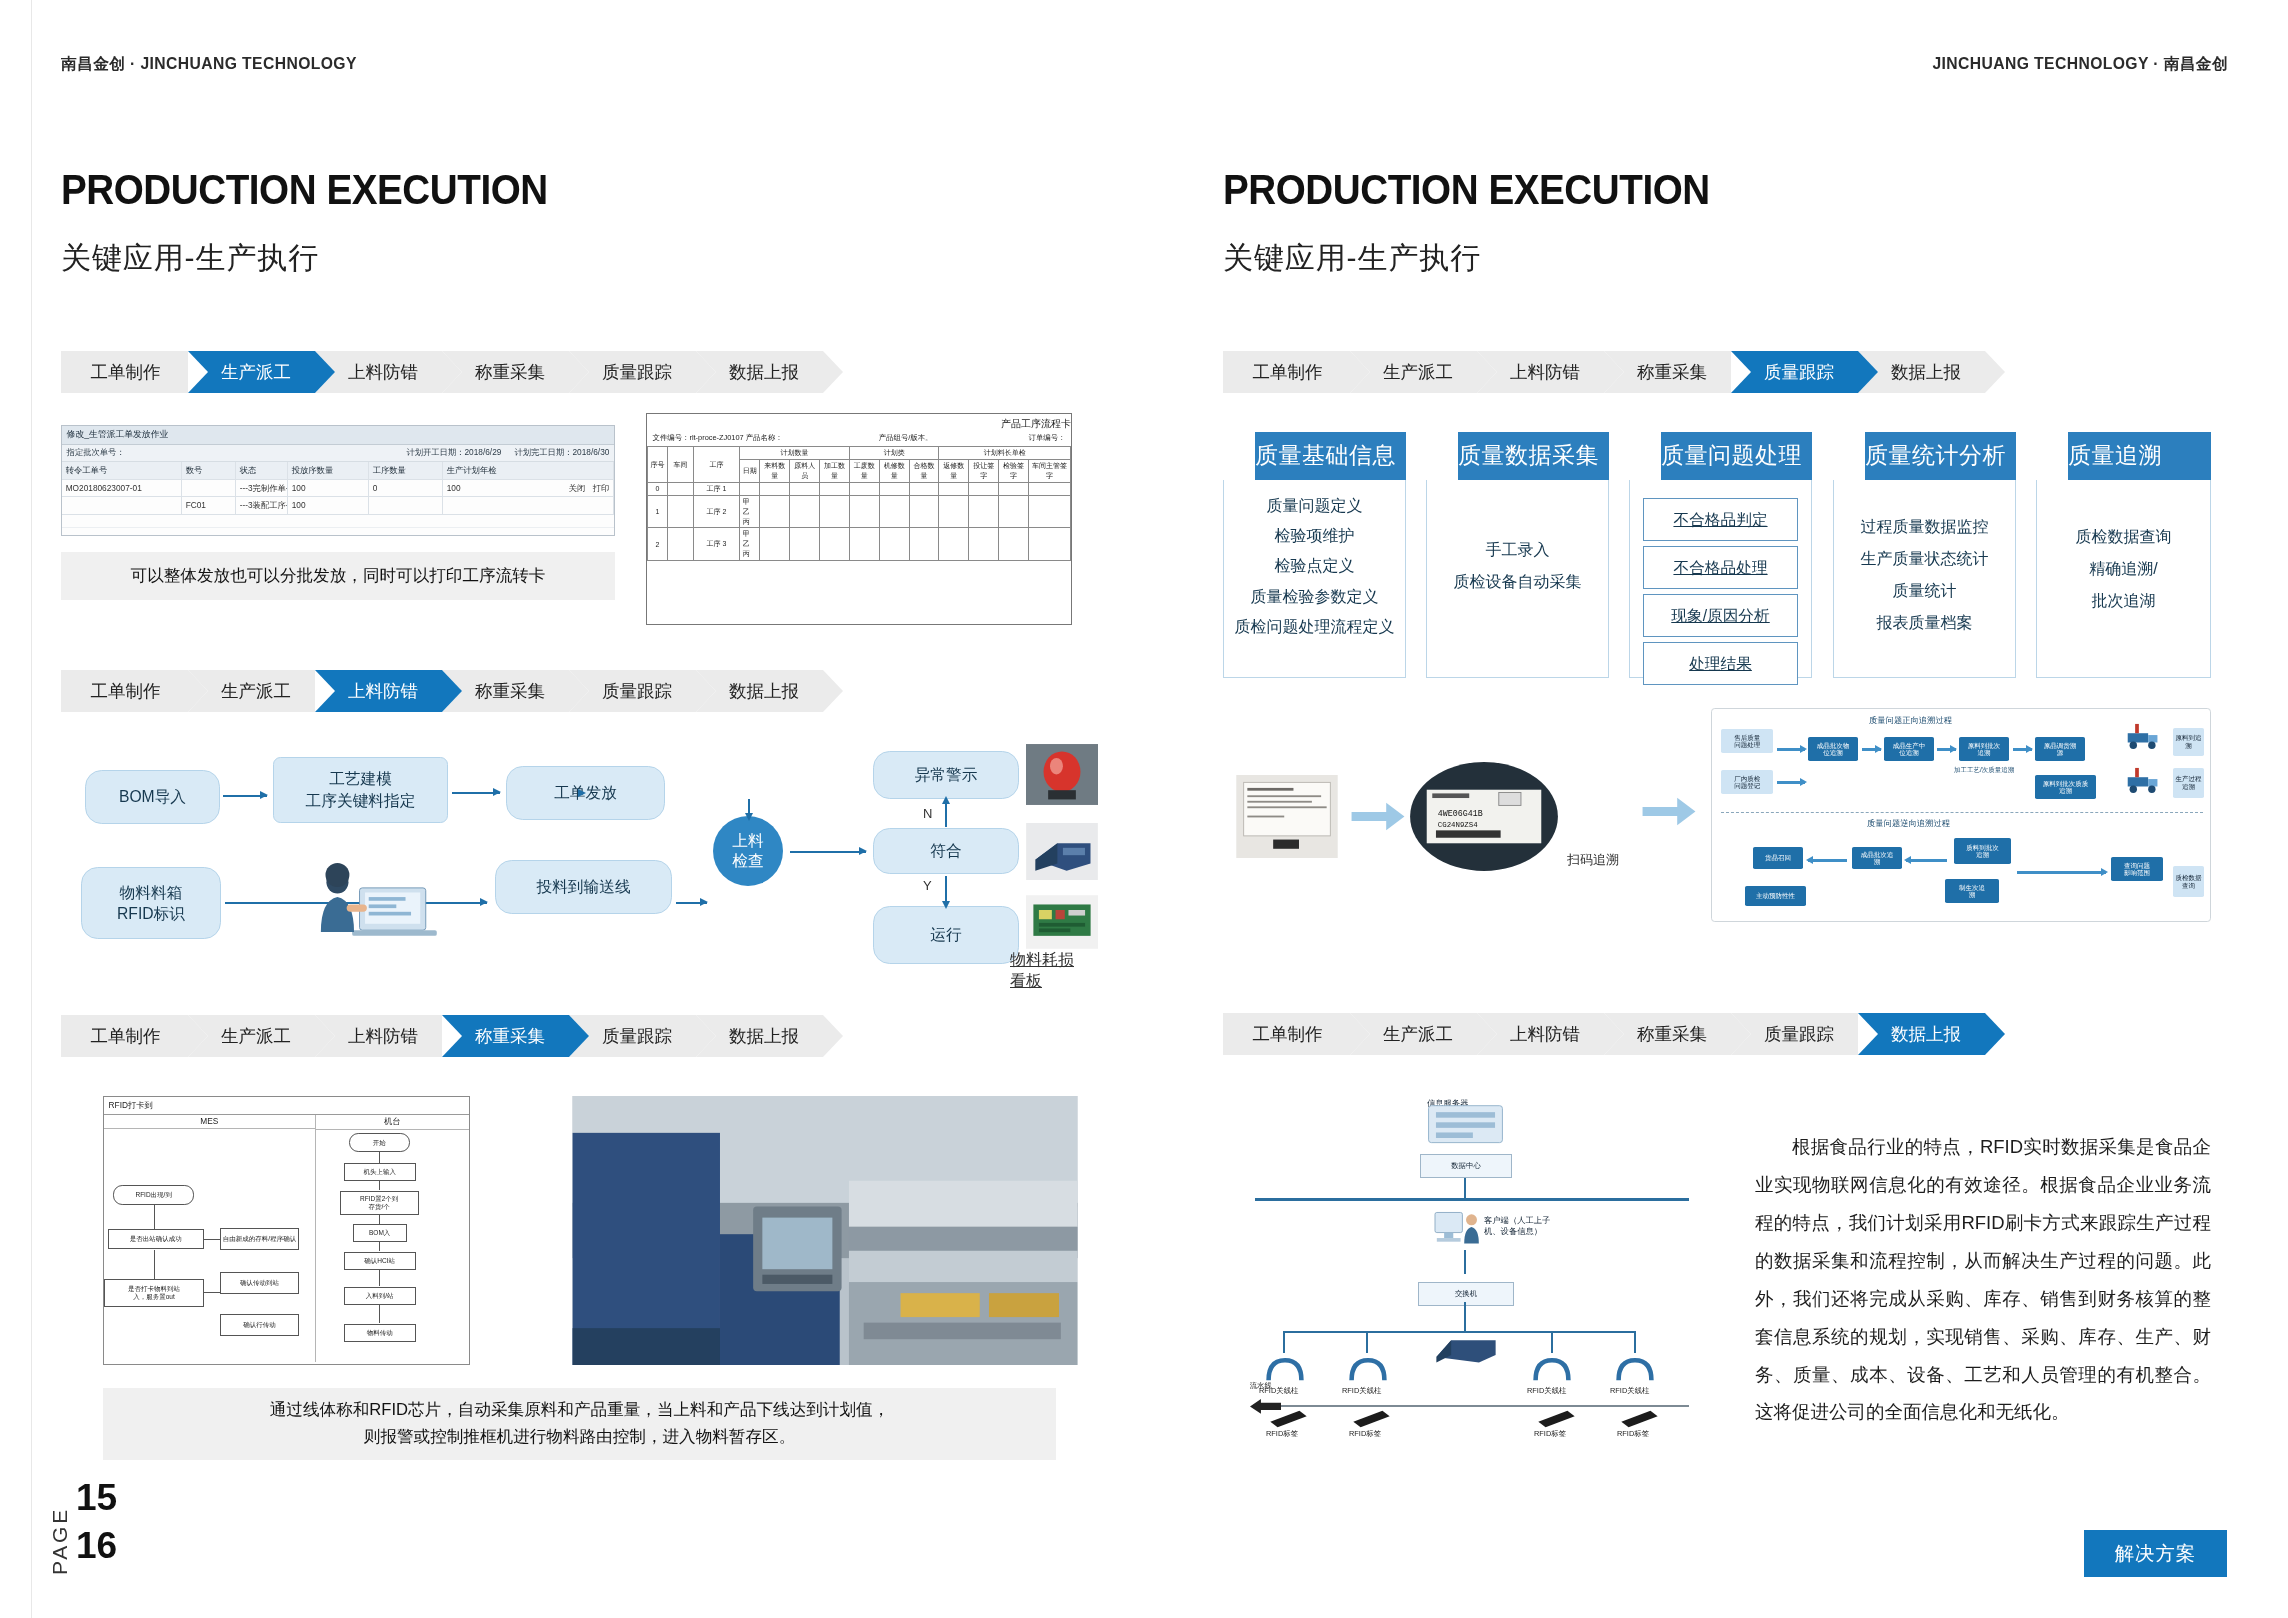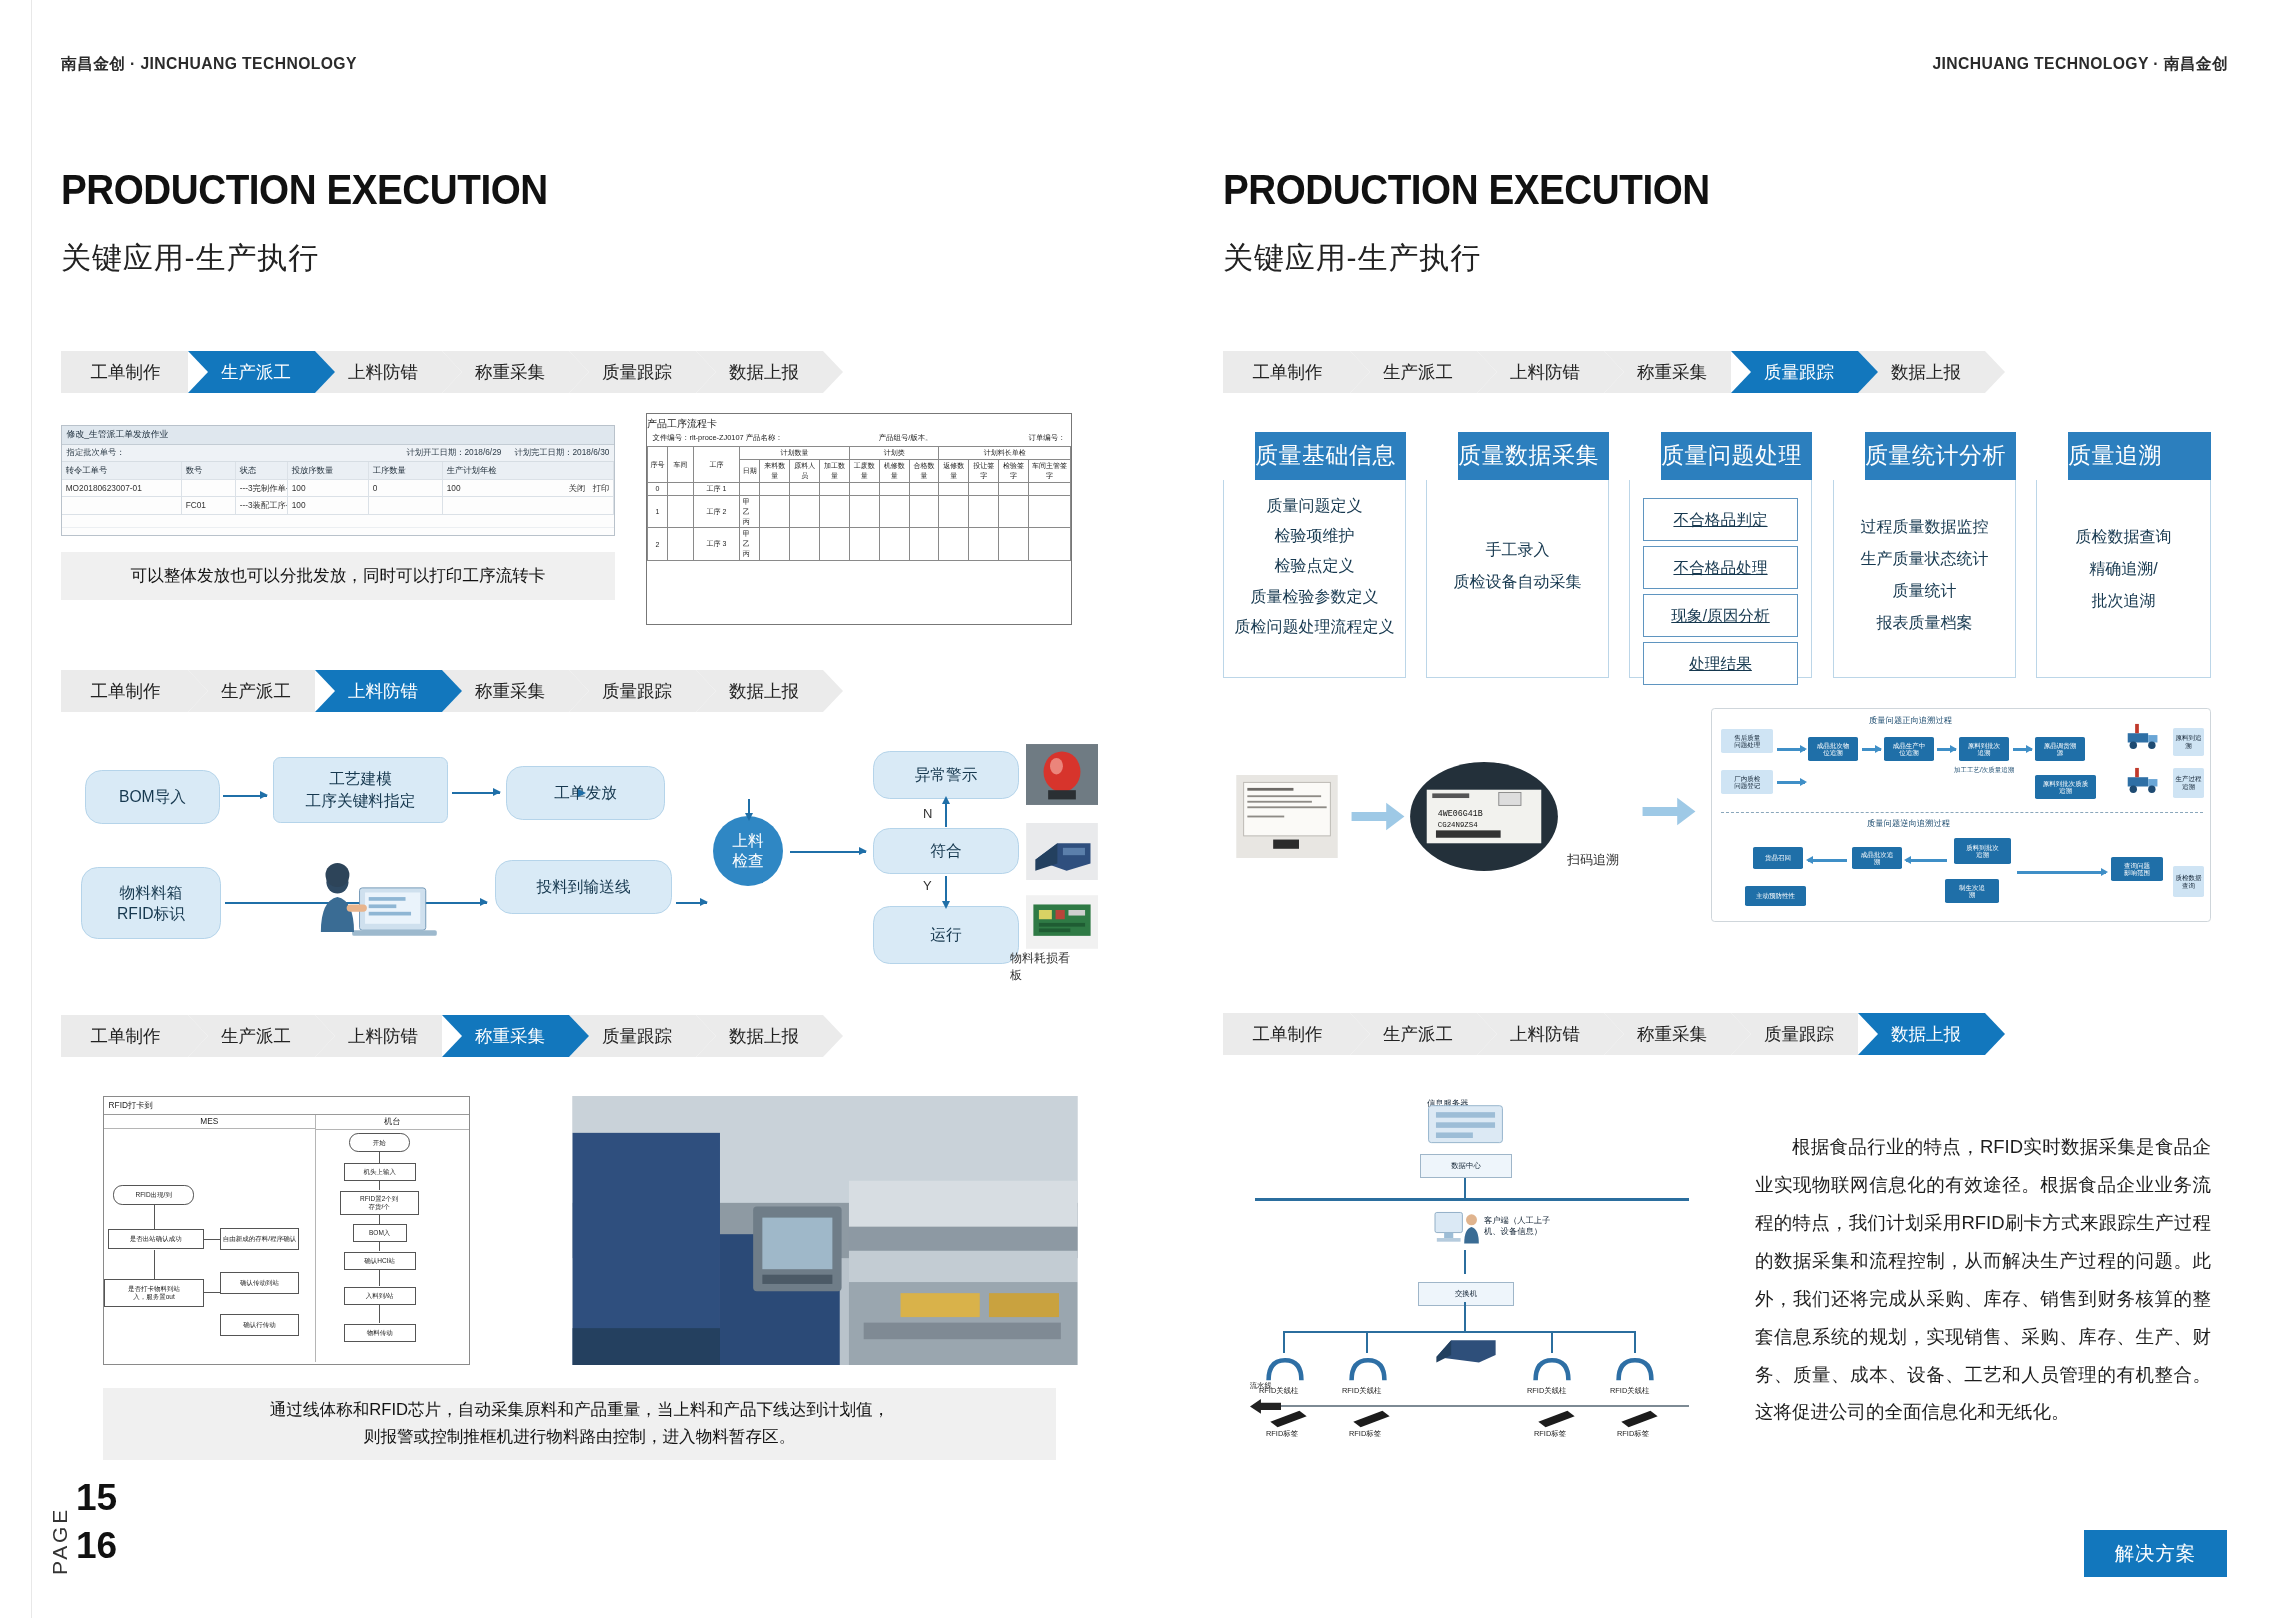--- a/index.html
+++ b/index.html
@@ -71,21 +71,21 @@
   }
   .wo-title { background:#dfe7ee; border-bottom:0.9px solid #c3ccd4; padding:2.8px 4.6px; font-size:8.8px; color:#20313f; }
   .wo-sub { background:#eef2f6; border-bottom:0.9px solid #d6dde3; padding:2.8px 4.6px; color:#2d3c48; }
   .wo-row { display:flex; }
   .wo-row > div { border-right:0.9px solid #dbe1e7; border-bottom:0.9px solid #dbe1e7; padding:2.8px 3.7px; color:#333; white-space:nowrap; overflow:hidden; }
   .wo-head > div { background:#eaeff4; color:#23313c; }
   .wo-blank { height:13px; border-bottom:0.9px solid #eceff2; }
 
   
   .card { position:absolute; border:0.9px solid #777; background:#fff; font-size:7.8px; color:#222; }
-  .card-t { text-align:left; font-size:10px; padding:2.8px 0 1.8px; }
+  .card-t { text-align:right; font-size:10px; padding:2.8px 0 1.8px; }
   .card-meta { display:flex; justify-content:space-between; padding:0.9px 5.5px 2.8px; font-size:7.4px; }
   .ctbl { width:100%; border-collapse:collapse; }
   .ctbl td, .ctbl th { border:0.9px solid #8a8a8a; font-size:7px; padding:0.9px 1.8px; text-align:center; color:#222; font-weight:normal; }
 
   
   .fbox {
     position:absolute; background:#d9eaf6; border:0.9px solid #b5d4ea;
     border-radius:16.6px; display:flex; align-items:center; justify-content:center;
     text-align:center; font-size:15.7px; color:#16384f; line-height:1.35;
   }
@@ -415,21 +415,21 @@
       </svg>
       <svg class="pcb" style="left:965px; top:157px;" width="72" height="54" viewBox="0 0 78 58">
         <rect x="0" y="0" width="78" height="58" fill="#f1f1f1"></rect>
         <rect x="8" y="10" width="62" height="34" fill="#2f7a45"></rect>
         <rect x="14" y="16" width="14" height="10" fill="#d8d264"></rect>
         <rect x="32" y="16" width="10" height="10" fill="#b8443a"></rect>
         <rect x="46" y="16" width="18" height="6" fill="#cfcfcf"></rect>
         <rect x="14" y="30" width="50" height="4" fill="#1f5c33"></rect>
         <rect x="14" y="36" width="34" height="4" fill="#1f5c33"></rect>
       </svg>
-      <div style="position:absolute; left:949px; top:212px; font-size:12px; color:#333;">物料耗损看板</div>
+      <div style="position:absolute; left:949px; top:212px; font-size:16px; color:#333;text-decoration:underline;">物料耗损看板</div>
     </div>
 
     <div class="steps" style="left:61px; top:1015px;">
       <div class="step">工单制作</div>
       <div class="step notch">生产派工</div>
       <div class="step notch">上料防错</div>
       <div class="step active notch">称重采集</div>
       <div class="step notch">质量跟踪</div>
       <div class="step notch">数据上报</div>
     </div>

